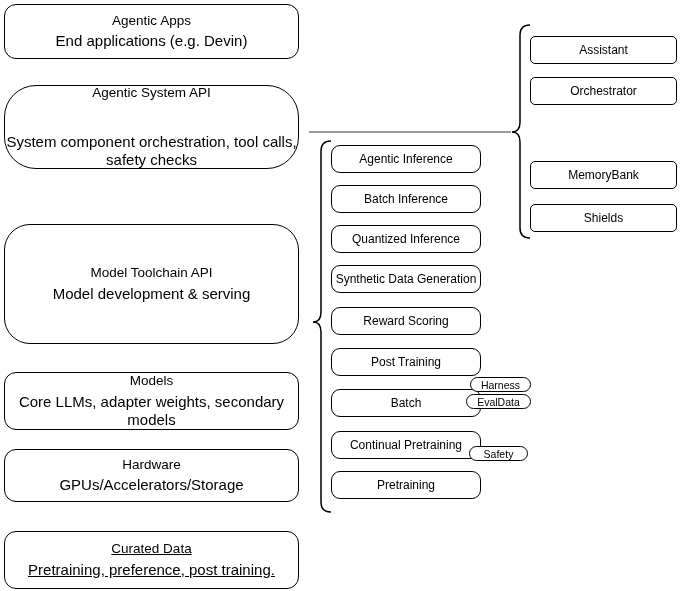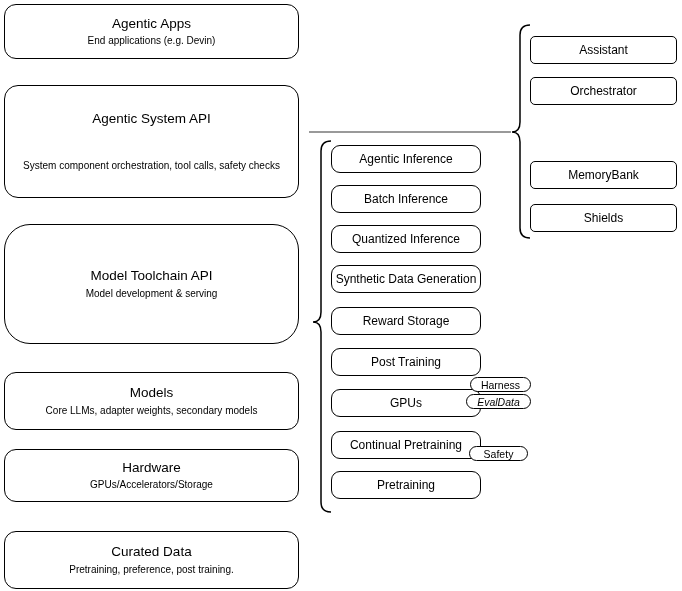--- a/index.html
+++ b/index.html
@@ -41,29 +41,29 @@
     left: 4px;
     width: 295px;
     gap: 4px;
     border-radius: 12px;
   }
   .lbox .title {
     font-size: 13.5px;
     line-height: 1.15;
   }
   .lbox .subtitle {
-    font-size: 10px;
+    font-size: 15px;
     line-height: 1.2;
   }
   .lbox1 { top: 4px;   height: 55px;  }
-  .lbox2 { top: 85px;  height: 113px; border-radius: 14px; gap: 33px; }
+  .lbox2 { top: 85px;  height: 84px; border-radius: 32px; gap: 33px; }
   .lbox3 { top: 224px; height: 120px; border-radius: 26px; }
   .lbox4 { top: 372px; height: 58px;  }
   .lbox5 { top: 449px; height: 53px;  }
-  .lbox6 { top: 531px; height: 58px;  }
+  .lbox6 { top: 531px; height: 58px; text-decoration: underline;  }
   
   .mbox {
     left: 331px;
     width: 150px;
     height: 28px;
     border-radius: 9px;
     font-size: 12px;
   }
   
   .rbox {
@@ -121,28 +121,28 @@
   </div>
   <div class="box lbox lbox6">
     <div class="title">Curated Data</div>
     <div class="subtitle">Pretraining, preference, post training.</div>
   </div>
 
   <div class="box mbox" style="top:145px">Agentic Inference</div>
   <div class="box mbox" style="top:185px">Batch Inference</div>
   <div class="box mbox" style="top:225px">Quantized Inference</div>
   <div class="box mbox" style="top:265px">Synthetic Data Generation</div>
-  <div class="box mbox" style="top:307px">Reward Storage</div>
+  <div class="box mbox" style="top:307px">Reward Scoring</div>
   <div class="box mbox" style="top:348px">Post Training</div>
-  <div class="box mbox" style="top:389px">GPUs</div>
+  <div class="box mbox" style="top:389px">Batch</div>
   <div class="box mbox" style="top:431px">Continual Pretraining</div>
   <div class="box mbox" style="top:471px">Pretraining</div>
 
   <div class="pill" style="left:470px; top:377px; width:61px;">Harness</div>
-  <div class="pill" style="left:466px; top:394px; width:65px;font-style:italic;">EvalData</div>
+  <div class="pill" style="left:466px; top:394px; width:65px;">EvalData</div>
   <div class="pill" style="left:469px; top:409px; width:59px;margin-top:37px;">Safety</div>
 
   <div class="box rbox" style="top:36px">Assistant</div>
   <div class="box rbox" style="top:77px">Orchestrator</div>
   <div class="box rbox" style="top:161px">MemoryBank</div>
   <div class="box rbox" style="top:204px">Shields</div>
 
 </div>
 
 </body></html>

